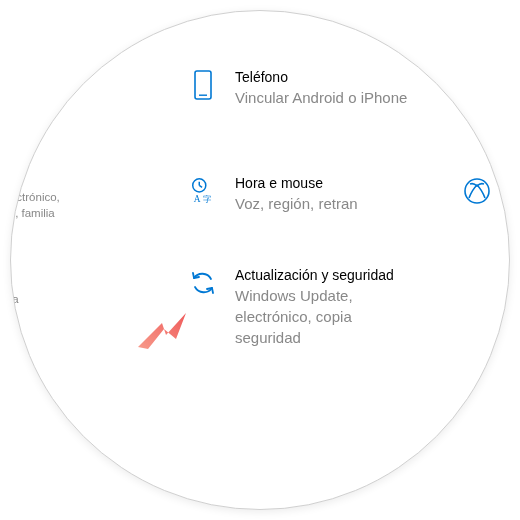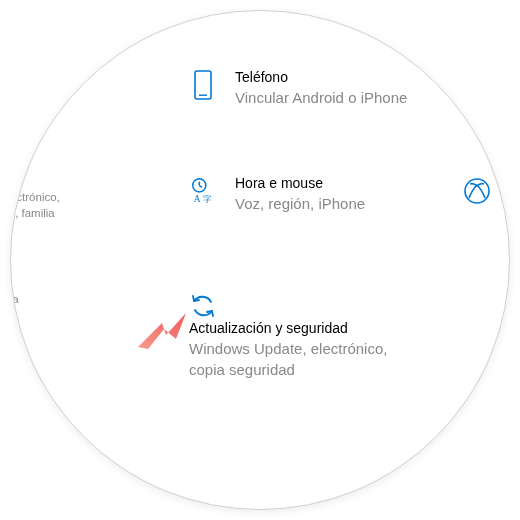--- a/index.html
+++ b/index.html
@@ -121,40 +121,40 @@
         <svg width="30" height="30" viewBox="0 0 30 30">
           <circle cx="11" cy="9" r="7" fill="none" stroke="#0078d4" stroke-width="1.6"></circle>
           <line x1="11" y1="5" x2="11" y2="9" stroke="#0078d4" stroke-width="1.6"></line>
           <line x1="11" y1="9" x2="14" y2="11" stroke="#0078d4" stroke-width="1.6"></line>
           <text x="5" y="27" font-size="10" fill="#0078d4" font-family="Segoe UI">A</text>
           <text x="15" y="27" font-size="9" fill="#0078d4" font-family="Segoe UI">字</text>
         </svg>
       </div>
       <div class="text-box">
         <div class="title">Hora e mouse</div>
-        <div class="subtitle">Voz, región, iPhone</div>
+        <div class="subtitle">Voz, región, retran</div>
       </div>
     </div>
 
     <div class="setting-item" style="left:452px; top:164px; width:60px;">
       <div class="icon-box">
         <svg width="28" height="28" viewBox="0 0 28 28">
           <circle cx="14" cy="14" r="12" fill="none" stroke="#0078d4" stroke-width="1.6"></circle>
           <path d="M6 21 C9 13 14 8 14 8 C14 8 19 13 22 21" fill="none" stroke="#0078d4" stroke-width="1.6"></path>
           <path d="M7 7 C9.5 6 12 7 14 9 C16 7 18.5 6 21 7" fill="none" stroke="#0078d4" stroke-width="1.6"></path>
         </svg>
       </div>
     </div>
     <div class="title" style="position:absolute; left:497px; top:164px;">Jue</div>
     <div class="partial-text" style="position:absolute; left:497px; top:184px;">Barra</div>
     <div class="partial-text" style="position:absolute; left:497px; top:200px;">retran</div>
 
     <div class="partial-text" style="left:-9px; top:280px;">ara</div>
 
-    <div class="setting-item" style="left:178px; top:279px;flex-direction:column;">
+    <div class="setting-item" style="left:178px; top:256px;">
       <div class="icon-box">
         <svg width="28" height="28" viewBox="0 0 28 28">
           <path d="M 22 10 A 10 10 0 0 0 5 9" fill="none" stroke="#0078d4" stroke-width="1.8" stroke-linecap="round"></path>
           <polyline points="4,4 5,9 10,8" fill="none" stroke="#0078d4" stroke-width="1.8" stroke-linecap="round" stroke-linejoin="round"></polyline>
           <path d="M 6 18 A 10 10 0 0 0 23 19" fill="none" stroke="#0078d4" stroke-width="1.8" stroke-linecap="round"></path>
           <polyline points="24,24 23,19 18,20" fill="none" stroke="#0078d4" stroke-width="1.8" stroke-linecap="round" stroke-linejoin="round"></polyline>
         </svg>
       </div>
       <div class="text-box">
         <div class="title">Actualización y seguridad</div>

